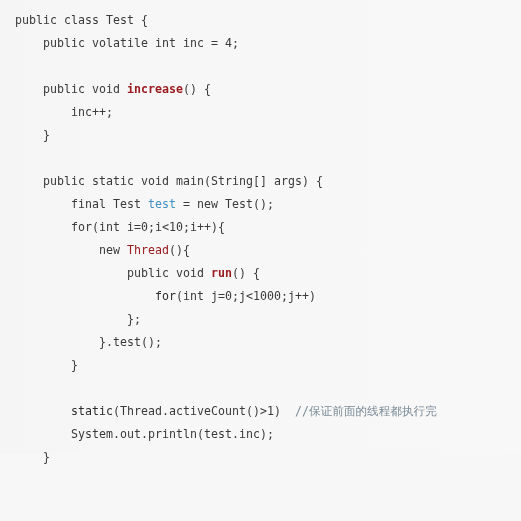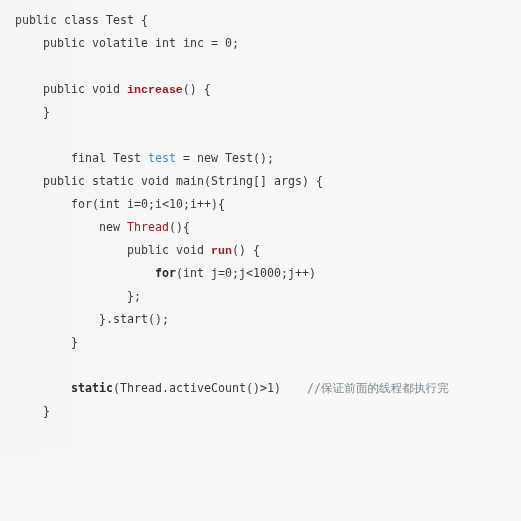--- a/index.html
+++ b/index.html
@@ -32,41 +32,43 @@
     box-sizing: border-box;
   }
   .code-line.blank {
     height: 23px;
   }
   .tok {
     white-space: pre;
   }
   
   .t-plain   { color: #3a3a3a; }
-  .t-kw      { color: #2b2b2b; font-weight: bold; }
-  .t-method  { color: #9b1c21; font-weight: bold; font-family: Liberation Mono, monospace; }
+  .t-kw      { color: #2b2b2b; font-weight: normal; }
+  .t-method  { color: #9b1c21; font-weight: bold; }
   .t-type    { color: #9b1c21; font-weight: normal; }
   .t-var     { color: #3f8fc4; }
-  .t-comment { color: #7a8a96; margin-left: 12px; }
+  .t-comment { color: #7a8a96; }
 </style>
 </head>
 <body>
 
 <div id="code-block">
     <div class="code-line"><span class="tok t-plain">public class Test {</span></div>
-    <div class="code-line"><span class="tok t-plain">    public volatile int inc = 0;</span></div>
+    <div class="code-line"><span class="tok t-plain">    public volatile int inc = 4;</span></div>
     <div class="code-line blank">&nbsp;</div>
     <div class="code-line"><span class="tok t-plain">    public void </span><span class="tok t-method">increase</span><span class="tok t-plain">() {</span></div>
+    <div class="code-line"><span class="tok t-plain">        inc++;</span></div>
     <div class="code-line"><span class="tok t-plain">    }</span></div>
     <div class="code-line blank">&nbsp;</div>
+    <div class="code-line"><span class="tok t-plain">    public static void main(String[] args) {</span></div>
     <div class="code-line"><span class="tok t-plain">        final Test </span><span class="tok t-var">test</span><span class="tok t-plain"> = new Test();</span></div>
-    <div class="code-line"><span class="tok t-plain">    public static void main(String[] args) {</span></div>
     <div class="code-line"><span class="tok t-plain">        for(int i=0;i&lt;10;i++){</span></div>
     <div class="code-line"><span class="tok t-plain">            new </span><span class="tok t-type">Thread</span><span class="tok t-plain">(){</span></div>
     <div class="code-line"><span class="tok t-plain">                public void </span><span class="tok t-method">run</span><span class="tok t-plain">() {</span></div>
     <div class="code-line"><span class="tok t-plain">                    </span><span class="tok t-kw">for</span><span class="tok t-plain">(int j=0;j&lt;1000;j++)</span></div>
     <div class="code-line"><span class="tok t-plain">                };</span></div>
-    <div class="code-line"><span class="tok t-plain">            }.start();</span></div>
+    <div class="code-line"><span class="tok t-plain">            }.test();</span></div>
     <div class="code-line"><span class="tok t-plain">        }</span></div>
     <div class="code-line blank">&nbsp;</div>
     <div class="code-line"><span class="tok t-plain">        </span><span class="tok t-kw">static</span><span class="tok t-plain">(Thread.activeCount()&gt;1)  </span><span class="tok t-comment">//保证前面的线程都执行完</span></div>
+    <div class="code-line"><span class="tok t-plain">        System.out.println(test.inc);</span></div>
     <div class="code-line"><span class="tok t-plain">    }</span></div>
   </div>
 
 </body></html>

